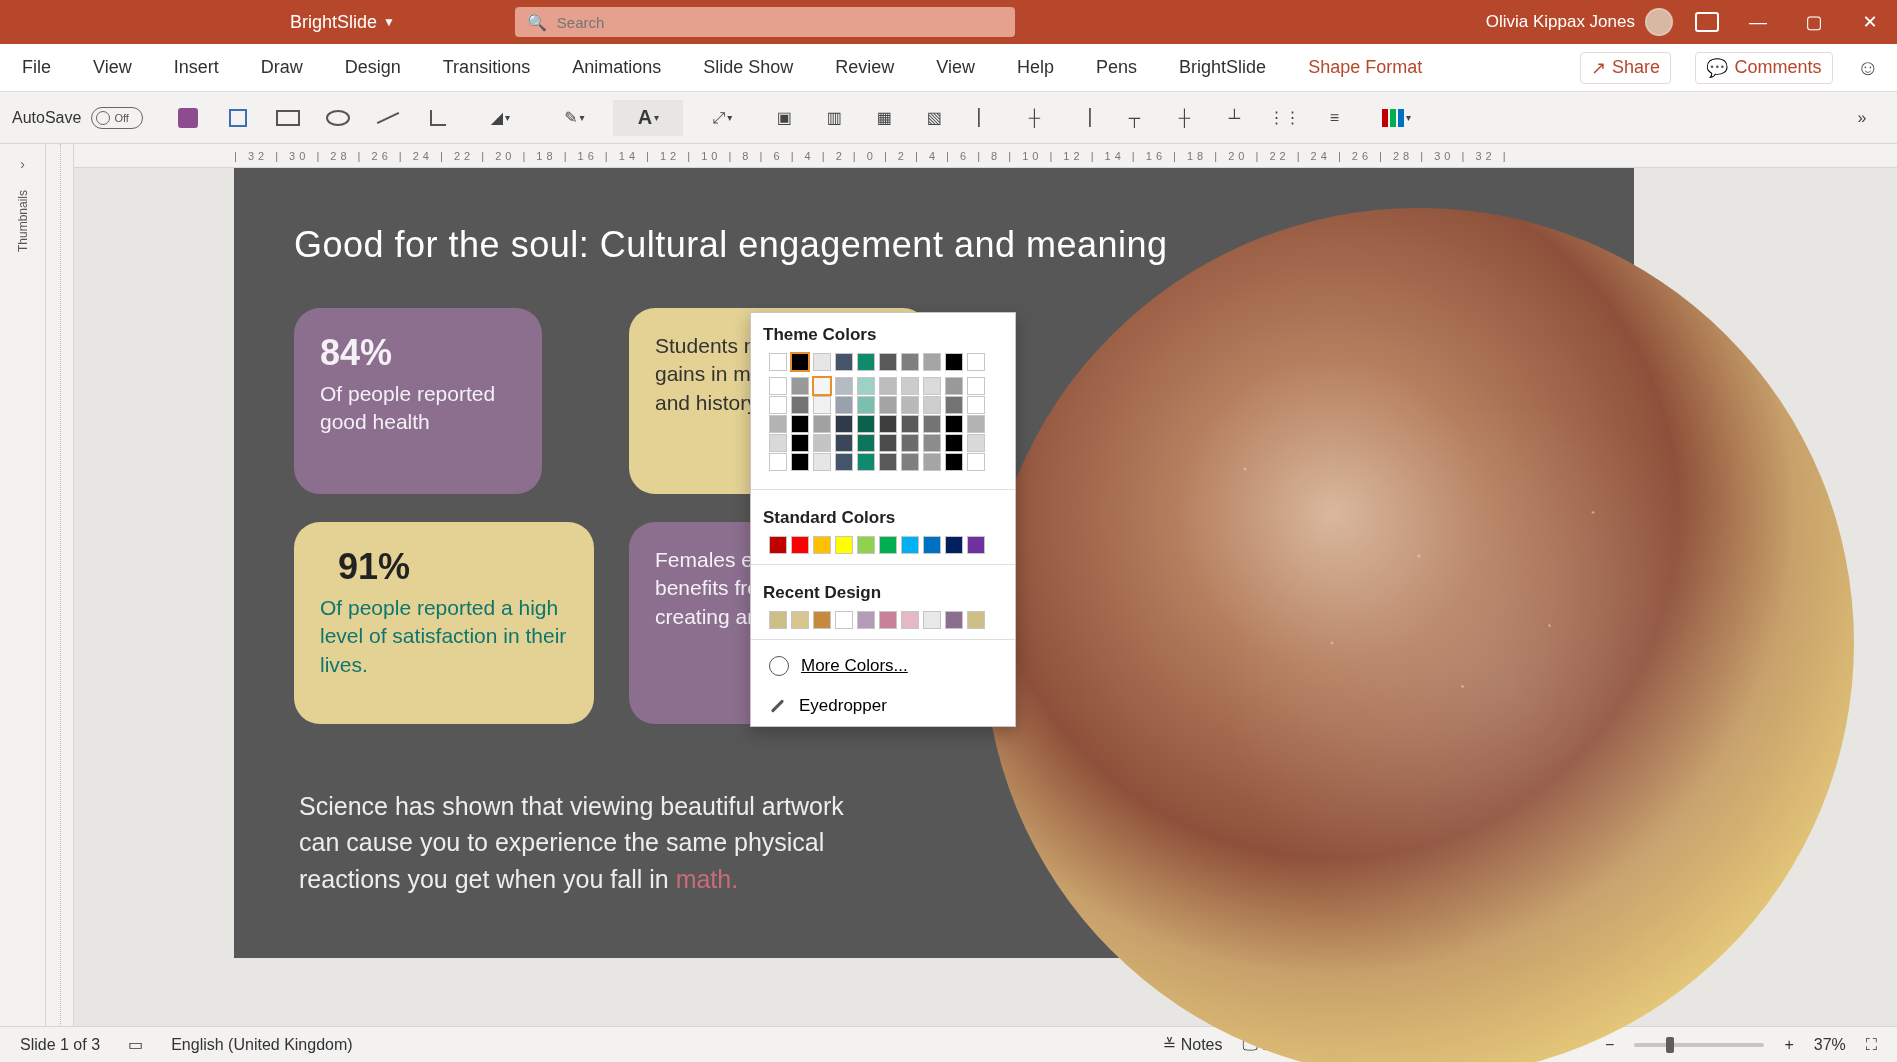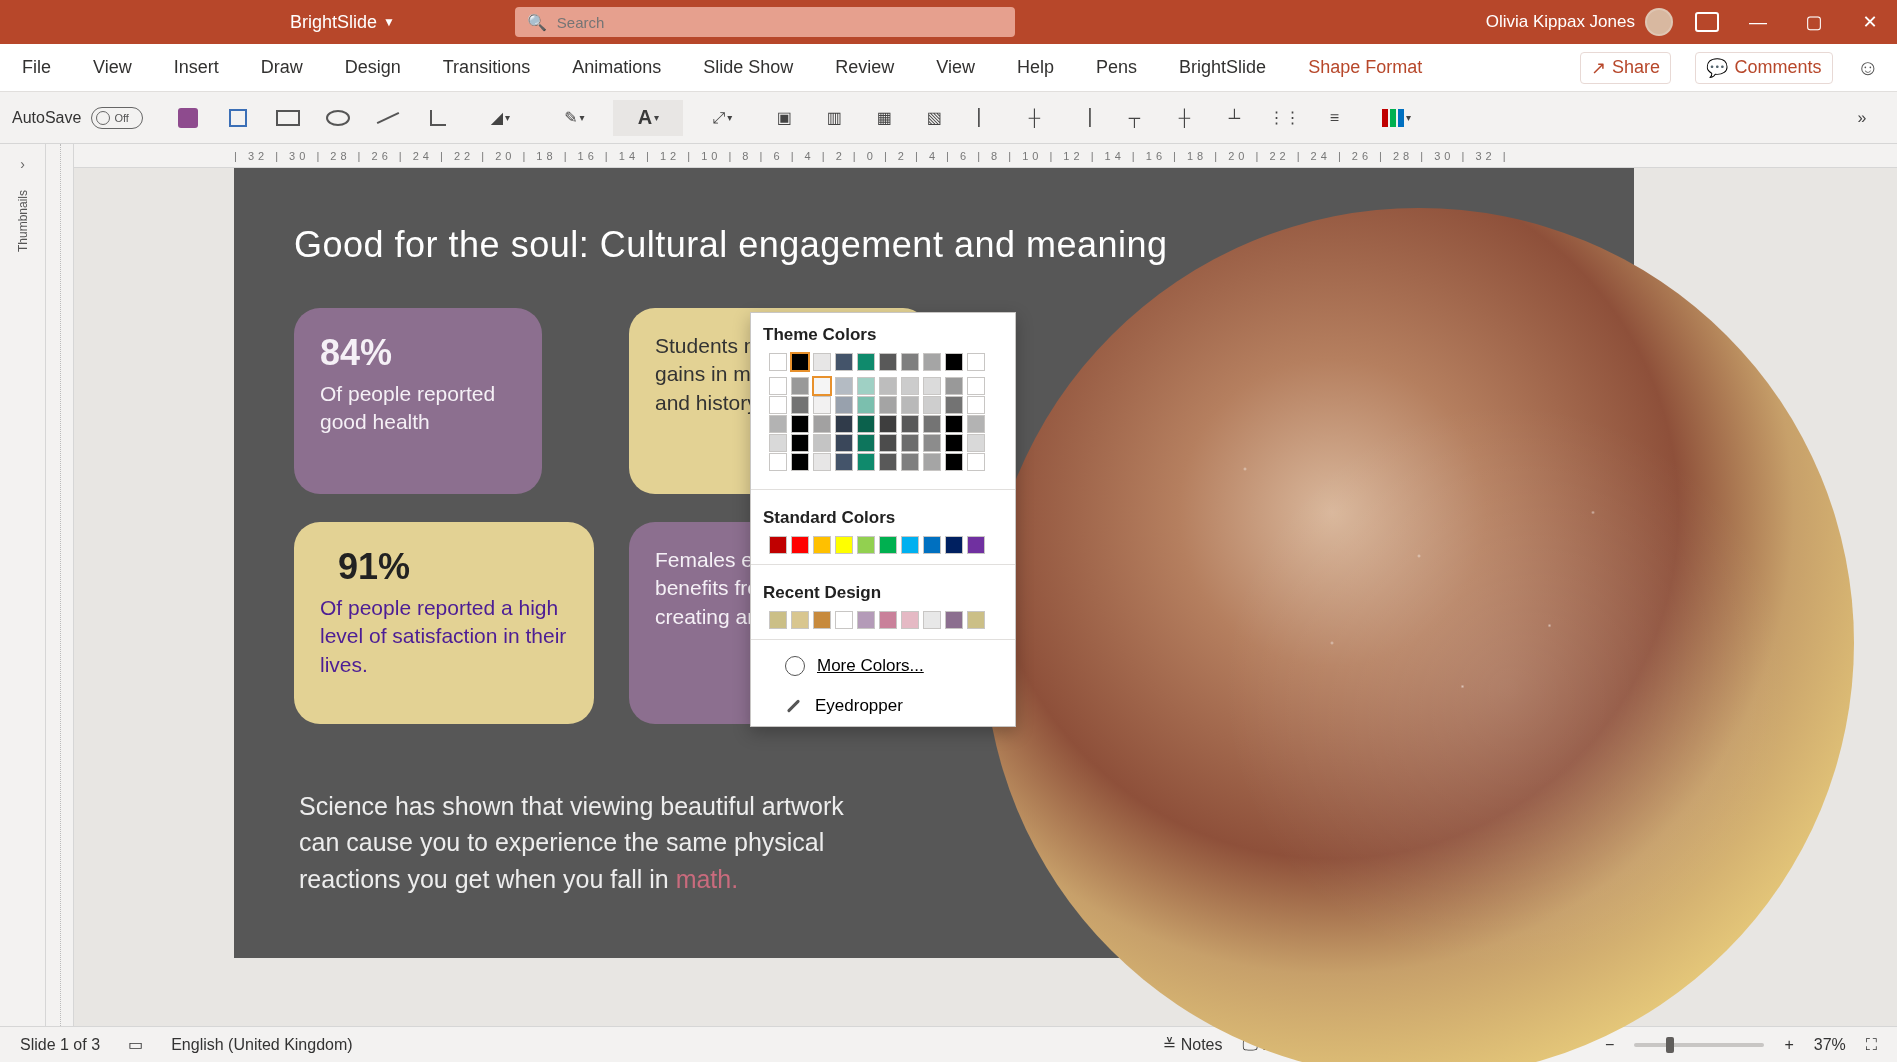--- a/index.html
+++ b/index.html
@@ -68,21 +68,21 @@
      radial-gradient(2px 2px at 65% 48%, #fff8, transparent);}
   
   .colorpicker { position:absolute; left:750px; top:168px; width:266px; background:#fff; border:1px solid #c8c6c4; box-shadow:0 6px 16px rgba(0,0,0,.25); z-index:50; font-size:17px;}
   .colorpicker .sect { padding:12px 12px 4px; font-weight:600; color:#222;}
   .swrow { display:flex; gap:4px; padding:4px 18px;}
   .sw { width:18px; height:18px; border:1px solid #c8c6c4; cursor:pointer;}
   .sw.sel { outline:2px solid #e8912c; outline-offset:-1px;}
   .gradblock{padding:2px 18px 10px;}
   .gradcol{display:inline-block;width:18px;height:96px;margin-right:4px;vertical-align:top;}
   .divider{height:1px;background:#e1dfdd;margin:6px 0;}
-  .cp-item{display:flex;align-items:center;gap:12px;padding:10px 34px;cursor:pointer;}
+  .cp-item{display:flex;align-items:center;gap:12px;padding:10px 18px;cursor:pointer;}
   .cp-item .u{text-decoration:underline;}
   .cp-icon{width:20px;height:20px;border:1.5px solid #555;border-radius:50%;position:relative;}
   .eyedrop{width:18px;height:18px;position:relative;}
   .eyedrop::before{content:"";position:absolute;width:3px;height:16px;background:#555;transform:rotate(45deg);left:7px;top:1px;border-radius:2px;}
   
   .status { height:36px; background:#f3f2f1; border-top:1px solid #d6d6d6; display:flex; align-items:center; padding:0 20px; font-size:16px; color:#333; gap:28px;}
   .status .right{margin-left:auto;display:flex;align-items:center;gap:20px;}
   .viewbtn{width:32px;height:26px;display:flex;align-items:center;justify-content:center;border-radius:3px;}
   .viewbtn.active{background:#ddd;}
   .zoom-slider{width:130px;height:4px;background:#c8c6c4;position:relative;border-radius:2px;}
@@ -245,21 +245,21 @@
         <div class="slide-title">Good for the soul: Cultural engagement and meaning</div>
         <div class="card purple c1">
           <div class="big">84%</div>
           <div class="txt">Of people reported good health</div>
         </div>
         <div class="card yellow c2">
           <div class="txt" style="color:#333;">Students made significant gains in math, reading, and history</div>
         </div>
         <div class="card yellow c3">
           <div class="big" style="color:#222;margin-left:18px;">91%</div>
-          <div class="txt" style="color:#4c1d95;">Of people reported a high level of satisfaction in their lives.</div>
+          <div class="txt" style="color:#0f766e;">Of people reported a high level of satisfaction in their lives.</div>
         </div>
         <div class="card purple c4">
           <div class="txt">Females experienced benefits from actively creating art</div>
         </div>
         <div class="footnote">
           <span>Science has shown that viewing beautiful artwork can cause you to experience the same physical reactions you get when you fall in </span><span class="love">math.</span>
         </div>
         <div class="circleimg"></div>
       </div>
     </div>

